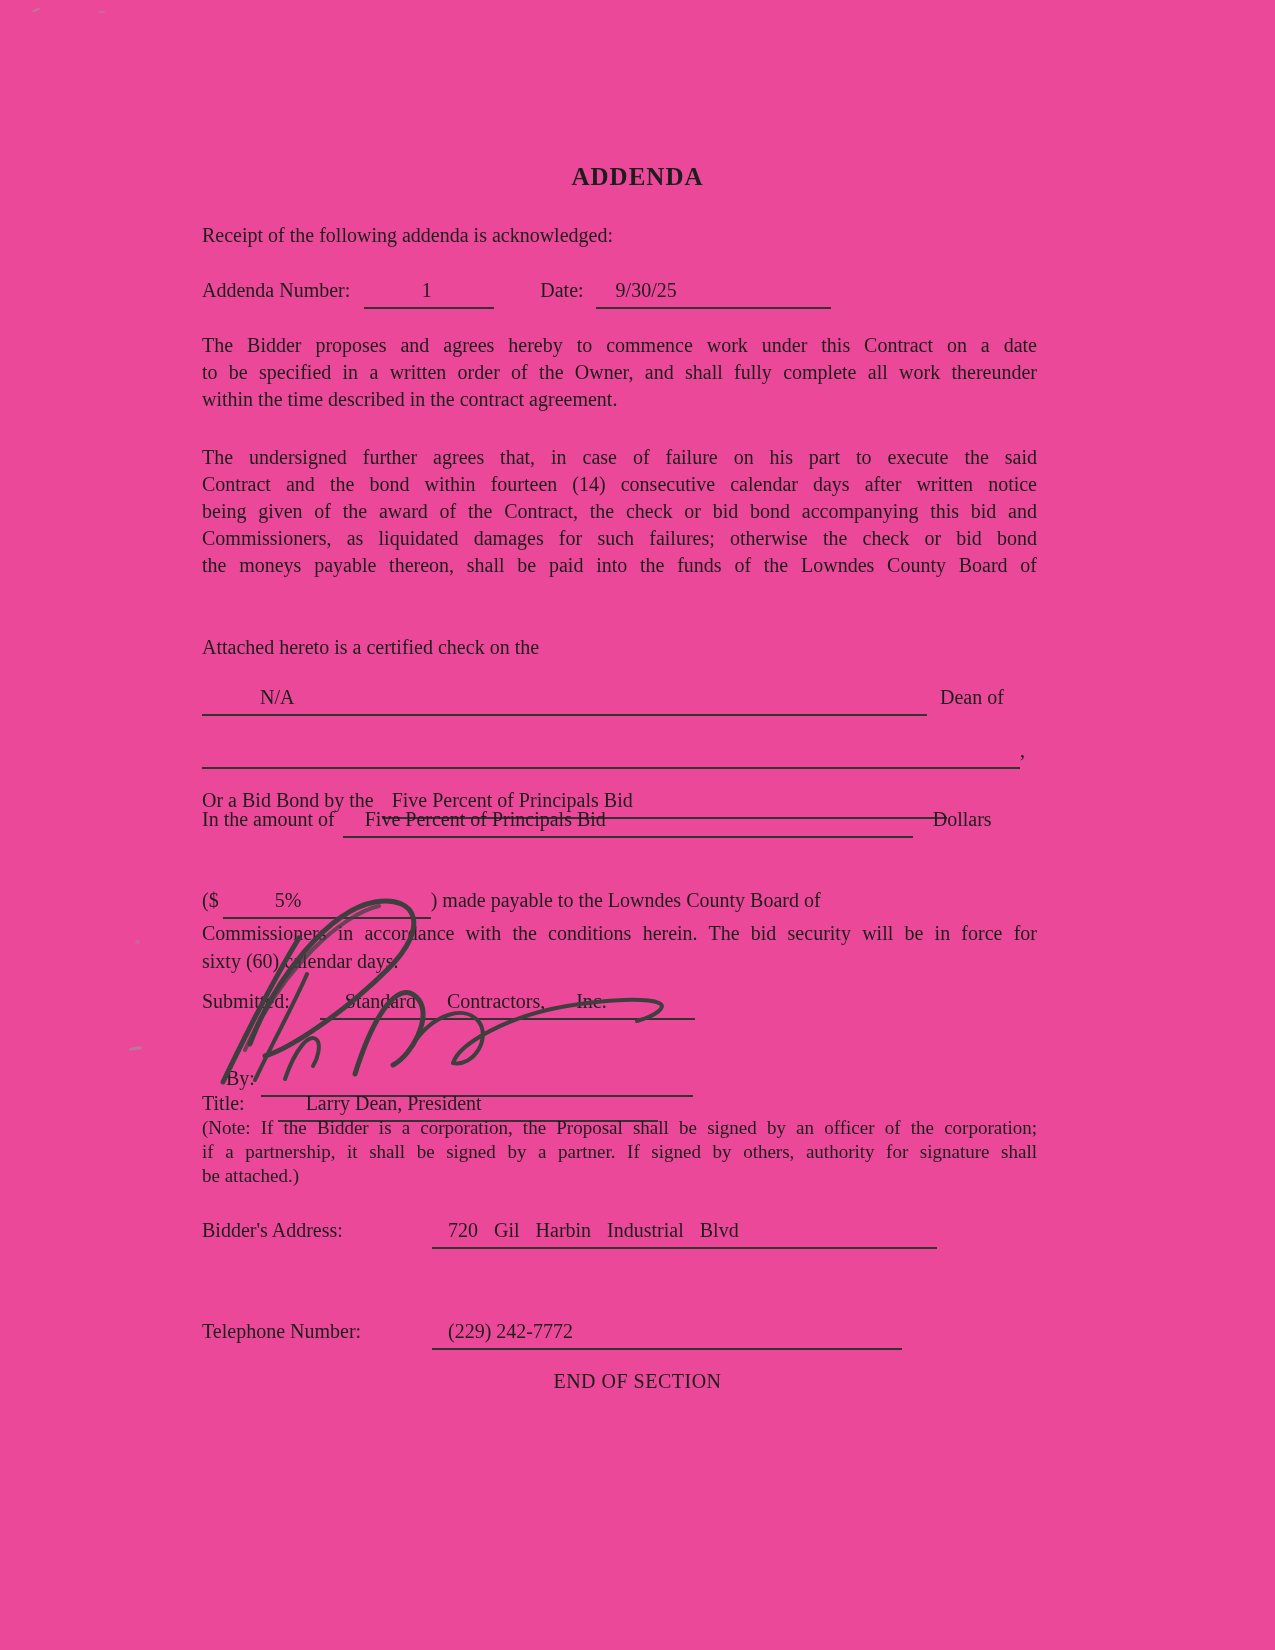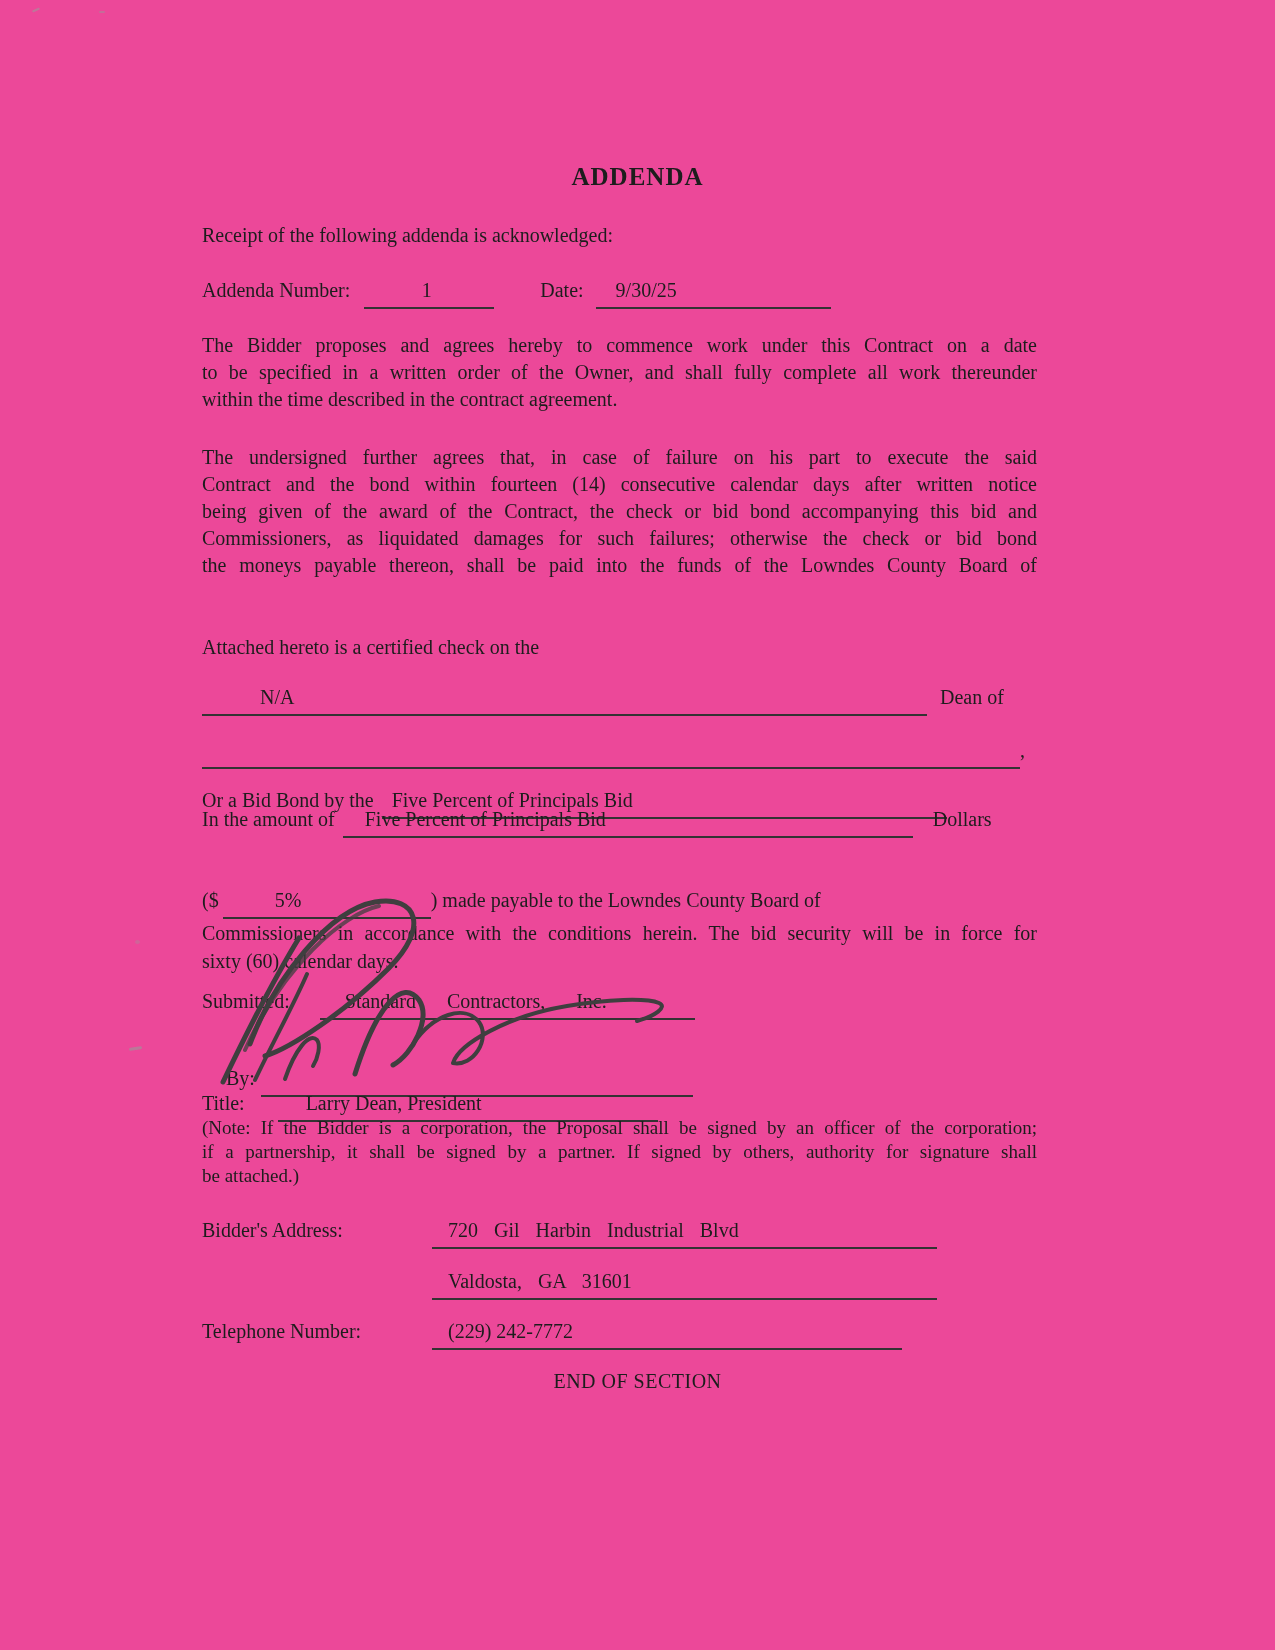--- a/index.html
+++ b/index.html
@@ -140,24 +140,20 @@
   <div class="abs note" style="left:202px;top:1116px;">
     <div class="jline">(Note: If the Bidder is a corporation, the Proposal shall be signed by an officer of the corporation;</div>
     <div class="jline">if a partnership, it shall be signed by a partner.  If signed by others, authority for signature shall</div>
     <div>be attached.)</div>
   </div>
 
   <div class="abs row" style="left:202px;top:1217px;">
     <span style="width:230px;flex:none;">Bidder's Address:</span>
     <span class="blank left ws-med" style="width:505px;padding-left:16px;">720 Gil Harbin Industrial Blvd</span>
   </div>
-  <div class="abs row" style="left:202px;top:1268px;">
-    <span style="width:230px;flex:none;"></span>
-    <span class="blank left ws-med" style="width:505px;padding-left:16px;">Valdosta, GA 31601</span>
-  </div>
 
   <div class="abs row" style="left:202px;top:1318px;">
     <span style="width:230px;flex:none;">Telephone Number:</span>
     <span class="blank left" style="width:470px;padding-left:16px;">(229) 242-7772</span>
   </div>
 
   <div class="abs end-line">END OF SECTION</div>
 
 </div>
 

